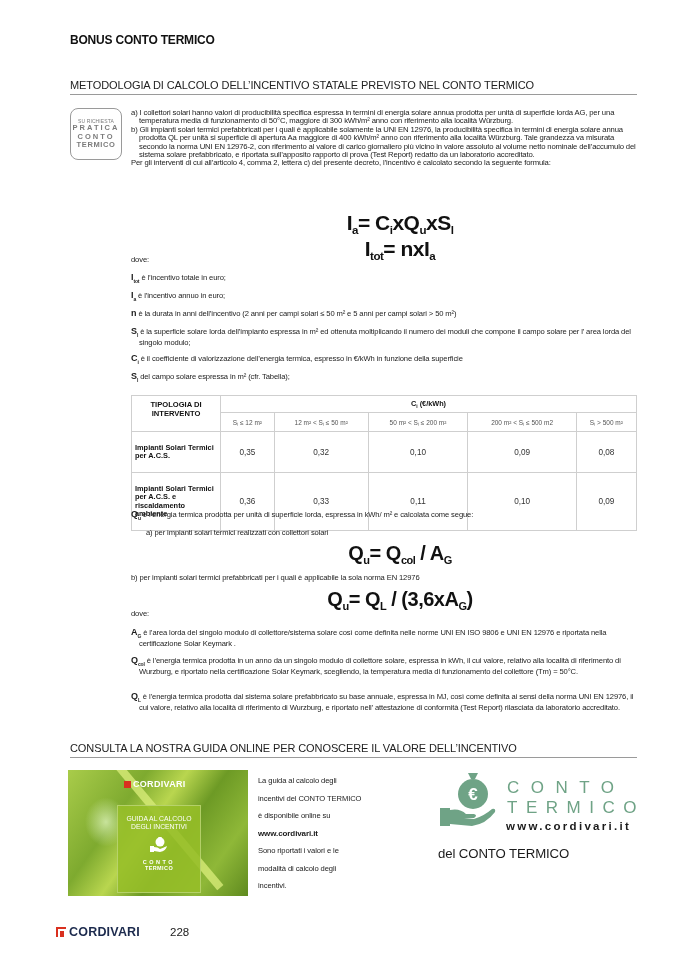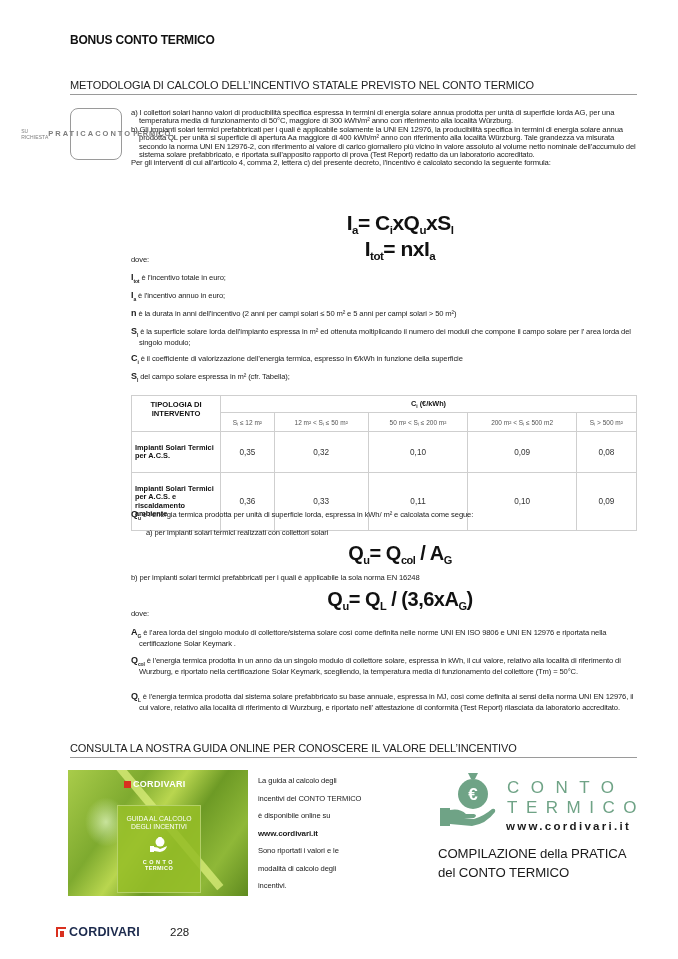--- a/index.html
+++ b/index.html
@@ -12,21 +12,21 @@
   .section-head {
     left:70px; width:567px; font-size:11px; color:#222; letter-spacing:-0.1px;
     border-bottom:1.5px solid #9a9a9a; padding-bottom:3px;
   }
   #section1 { top:79px; }
   #section2 { top:742px; }
 
   
   #badge {
     left:70px; top:108px; width:52px; height:52px; border:1.5px solid #9a9a9a; border-radius:8px;
-    display:flex; flex-direction:row; align-items:center; justify-content:center; color:#7c7c7c; box-sizing:border-box;
+    display:flex; flex-direction:column; align-items:center; justify-content:center; color:#7c7c7c; box-sizing:border-box;
   }
   #badge .small { font-size:5px; letter-spacing:0.1px; }
   #badge .big { font-size:7.5px; font-weight:bold; letter-spacing:2px; line-height:8.5px; }
   #badge .big.t { letter-spacing:0.6px; }
 
   .req { left:131px; top:109px; width:508px; font-size:7.7px; line-height:8.4px; letter-spacing:-0.15px; }
   .req .ind { padding-left:8px; text-indent:-8px; }
 
   .formula { font-weight:bold; text-align:center; color:#111; letter-spacing:-0.5px; }
   .formula sub { font-size:55%; vertical-align:-0.35em; }
@@ -158,21 +158,21 @@
   </tr>
 </tbody>
   </table>
 
 <div class="abs txt def" style="top:510px;"><b>Q</b><sub>u</sub><span> è l’energia termica prodotta per unità di superficie lorda, espressa in kWh/ m² e calcolata come segue:</span></div>
 <div class="abs txt def" style="top:529px;padding-left:15px;">a) per impianti solari termici realizzati con collettori solari</div>
 
 <div id="f3" class="abs formula">
   <span>Q</span><sub>u</sub><span>= Q</span><sub>col</sub><span> / A</span><sub>G</sub>
 </div>
-<div class="abs txt def" style="top:574px;">b) per impianti solari termici prefabbricati per i quali è applicabile la sola norma EN 16248</div>
+<div class="abs txt def" style="top:574px;">b) per impianti solari termici prefabbricati per i quali è applicabile la sola norma EN 12976</div>
 <div id="f4" class="abs formula">
   <span>Q</span><sub>u</sub><span>= Q</span><sub>L</sub><span> / (3,6xA</span><sub>G</sub><span>)</span>
 </div>
 <div class="abs txt def" style="top:610px;">dove:</div>
 
 <div class="abs txt def" style="top:628px;">
     <span class="ind"><b>A</b><sub>G</sub><span> è l’area lorda del singolo modulo di collettore/sistema solare così come definita nelle norme UNI EN ISO 9806 e UNI EN 12976 e riportata nella certificazione Solar Keymark .</span></span>
   </div>
 <div class="abs txt def" style="top:656px;">
     <span class="ind"><b>Q</b><sub>col</sub><span> è l’energia termica prodotta in un anno da un singolo modulo di collettore solare, espressa in kWh, il cui valore, relativo alla località di riferimento di Wurzburg, e riportato nella certificazione Solar Keymark, scegliendo, la temperatura media di funzionamento del collettore (Tm) = 50°C.</span></span>
@@ -217,18 +217,17 @@
     <text x="35" y="30" font-size="17" font-family="Liberation Sans, sans-serif" font-weight="bold" fill="#fff" text-anchor="middle">€</text>
     <rect x="2" y="38" width="10" height="18" fill="#6fa386"></rect>
     <path d="M12 40 Q22 38 28 44 L36 44 Q40 45 36 48 L26 48 L36 49 Q46 46 54 39 Q58 38 57 42 Q48 54 34 56 L12 54 Z" fill="#6fa386"></path>
   </svg>
   <div id="ct-word1">CONTO</div>
   <div id="ct-word2">TERMICO</div>
   <div id="ct-url">www.cordivari.it</div>
 </div>
 
 <div id="ct-promo" class="abs">
-  <div>COMPILAZIONE della PRATICA</div>
   <div>del CONTO TERMICO</div>
 </div>
 
 <div id="footer-brand" class="abs"><span class="logo"></span><span>CORDIVARI</span></div>
 <div id="page-number" class="abs">228</div>
 
 </body></html>

